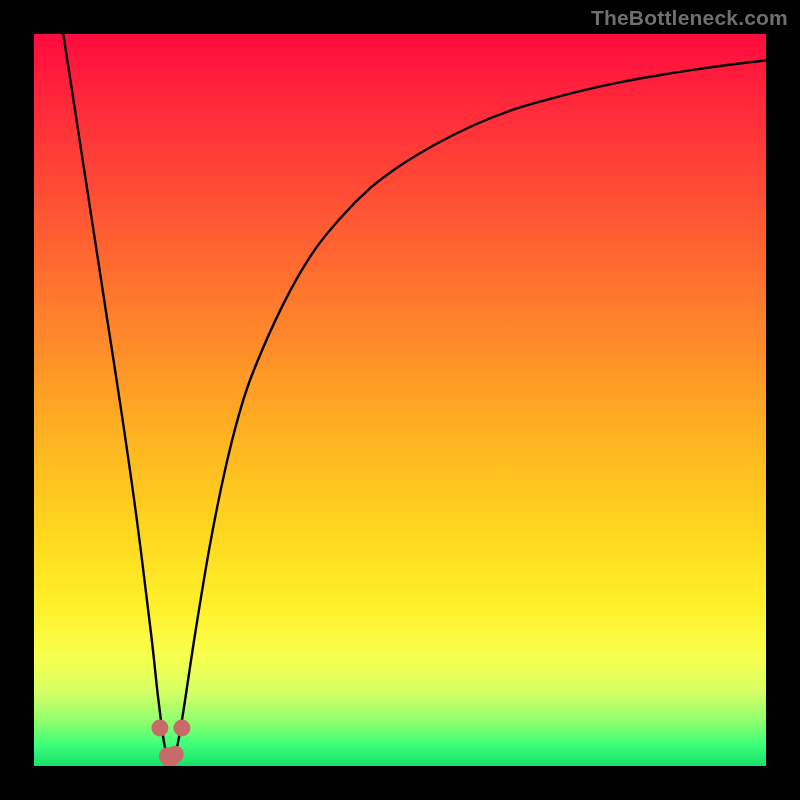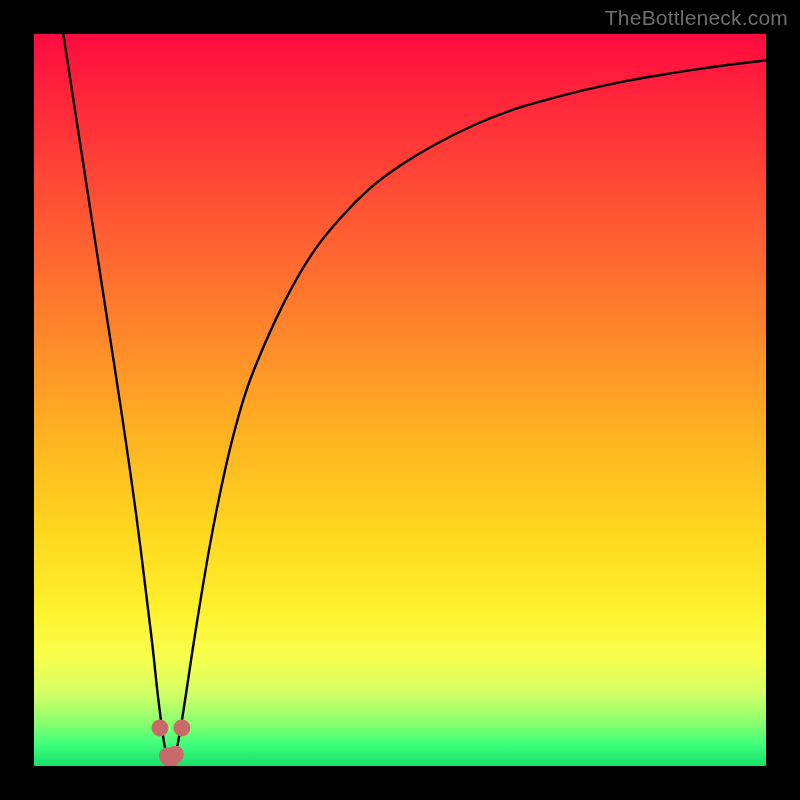--- a/index.html
+++ b/index.html
@@ -41,21 +41,21 @@
       #3fff7a 97%,
       #16e06a 100%
     );
   }
   .watermark {
     position: absolute;
     top: 6px;
     right: 12px;
     color: #6f6f6f;
     font-size: 21px;
-    font-weight: 400;
+    font-weight: 700;
     letter-spacing: 0.2px;
     user-select: none;
   }
   svg.curve {
     position: absolute;
     left: 0;
     top: 0;
     width: 732px;
     height: 732px;
     display: block;

